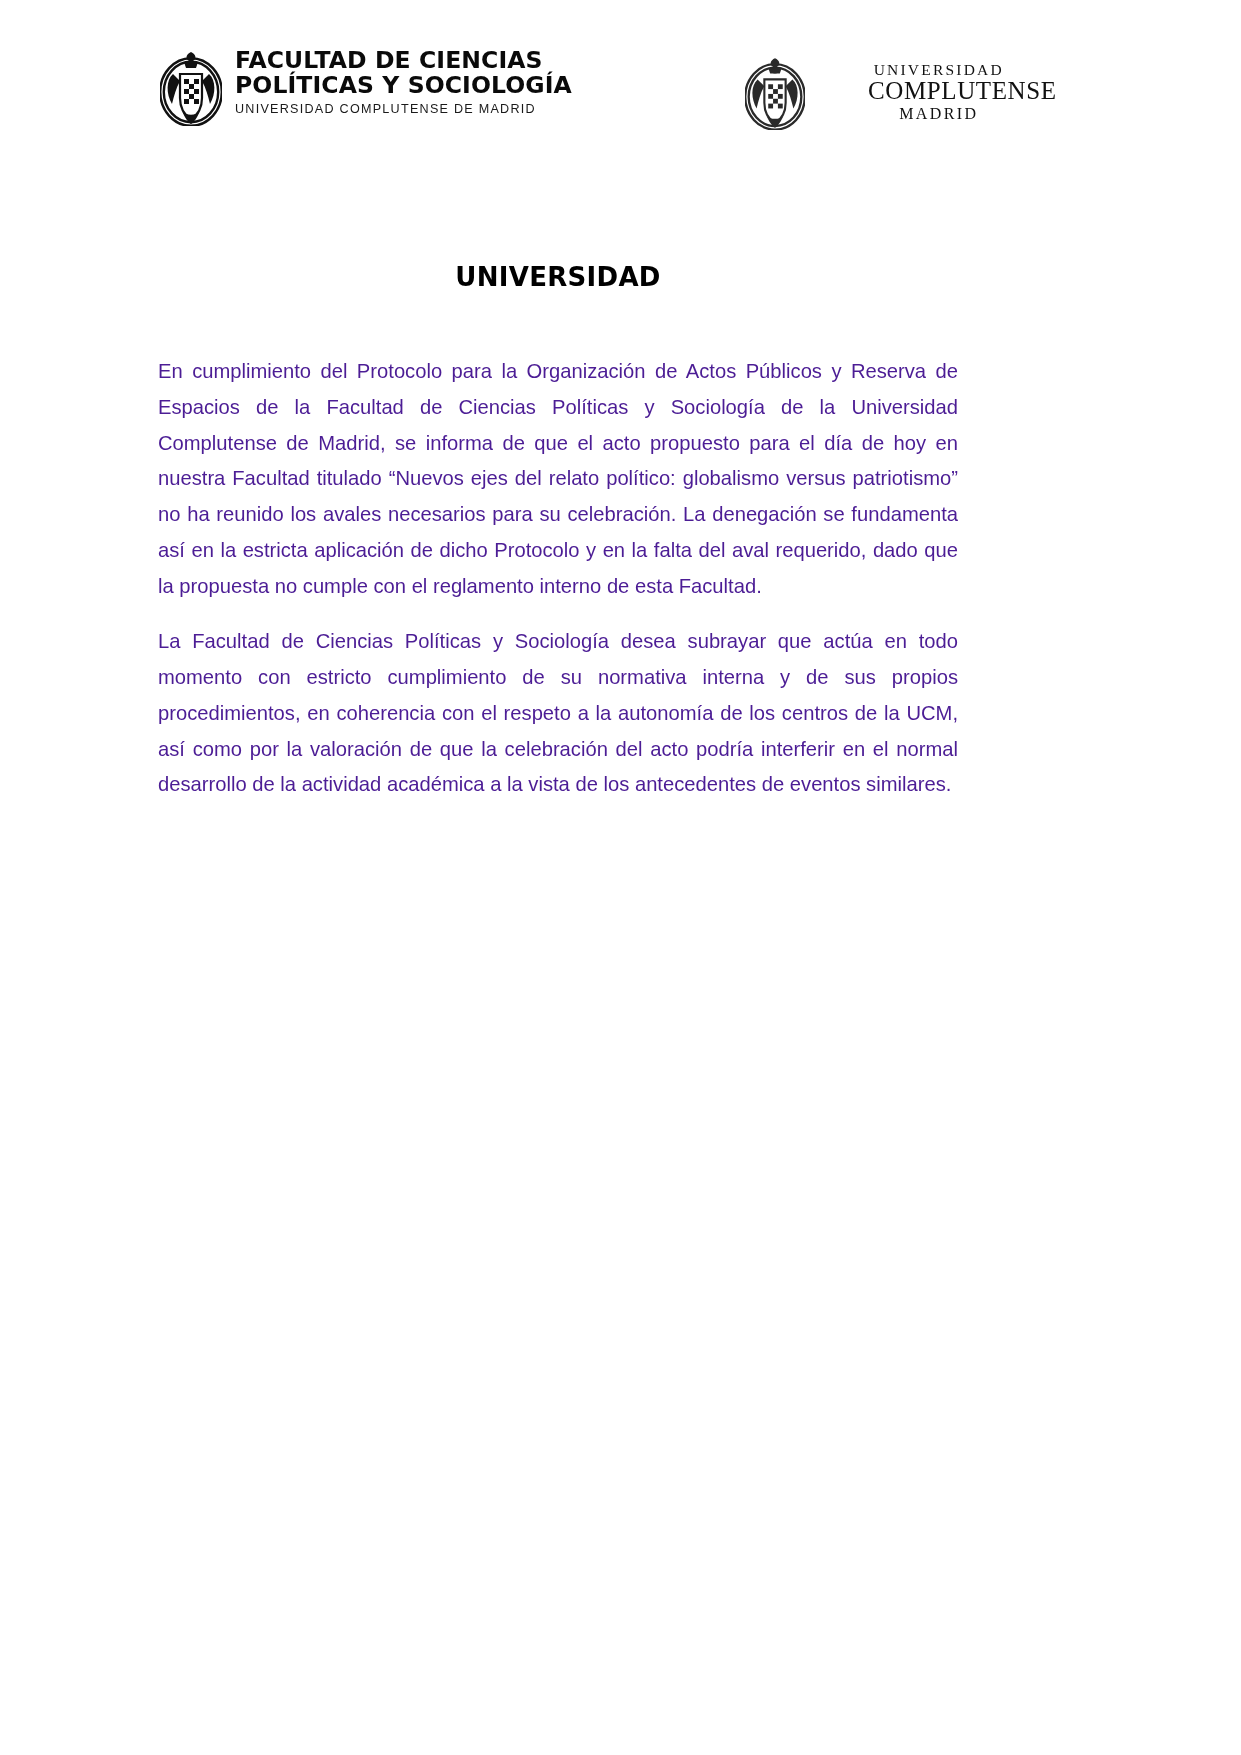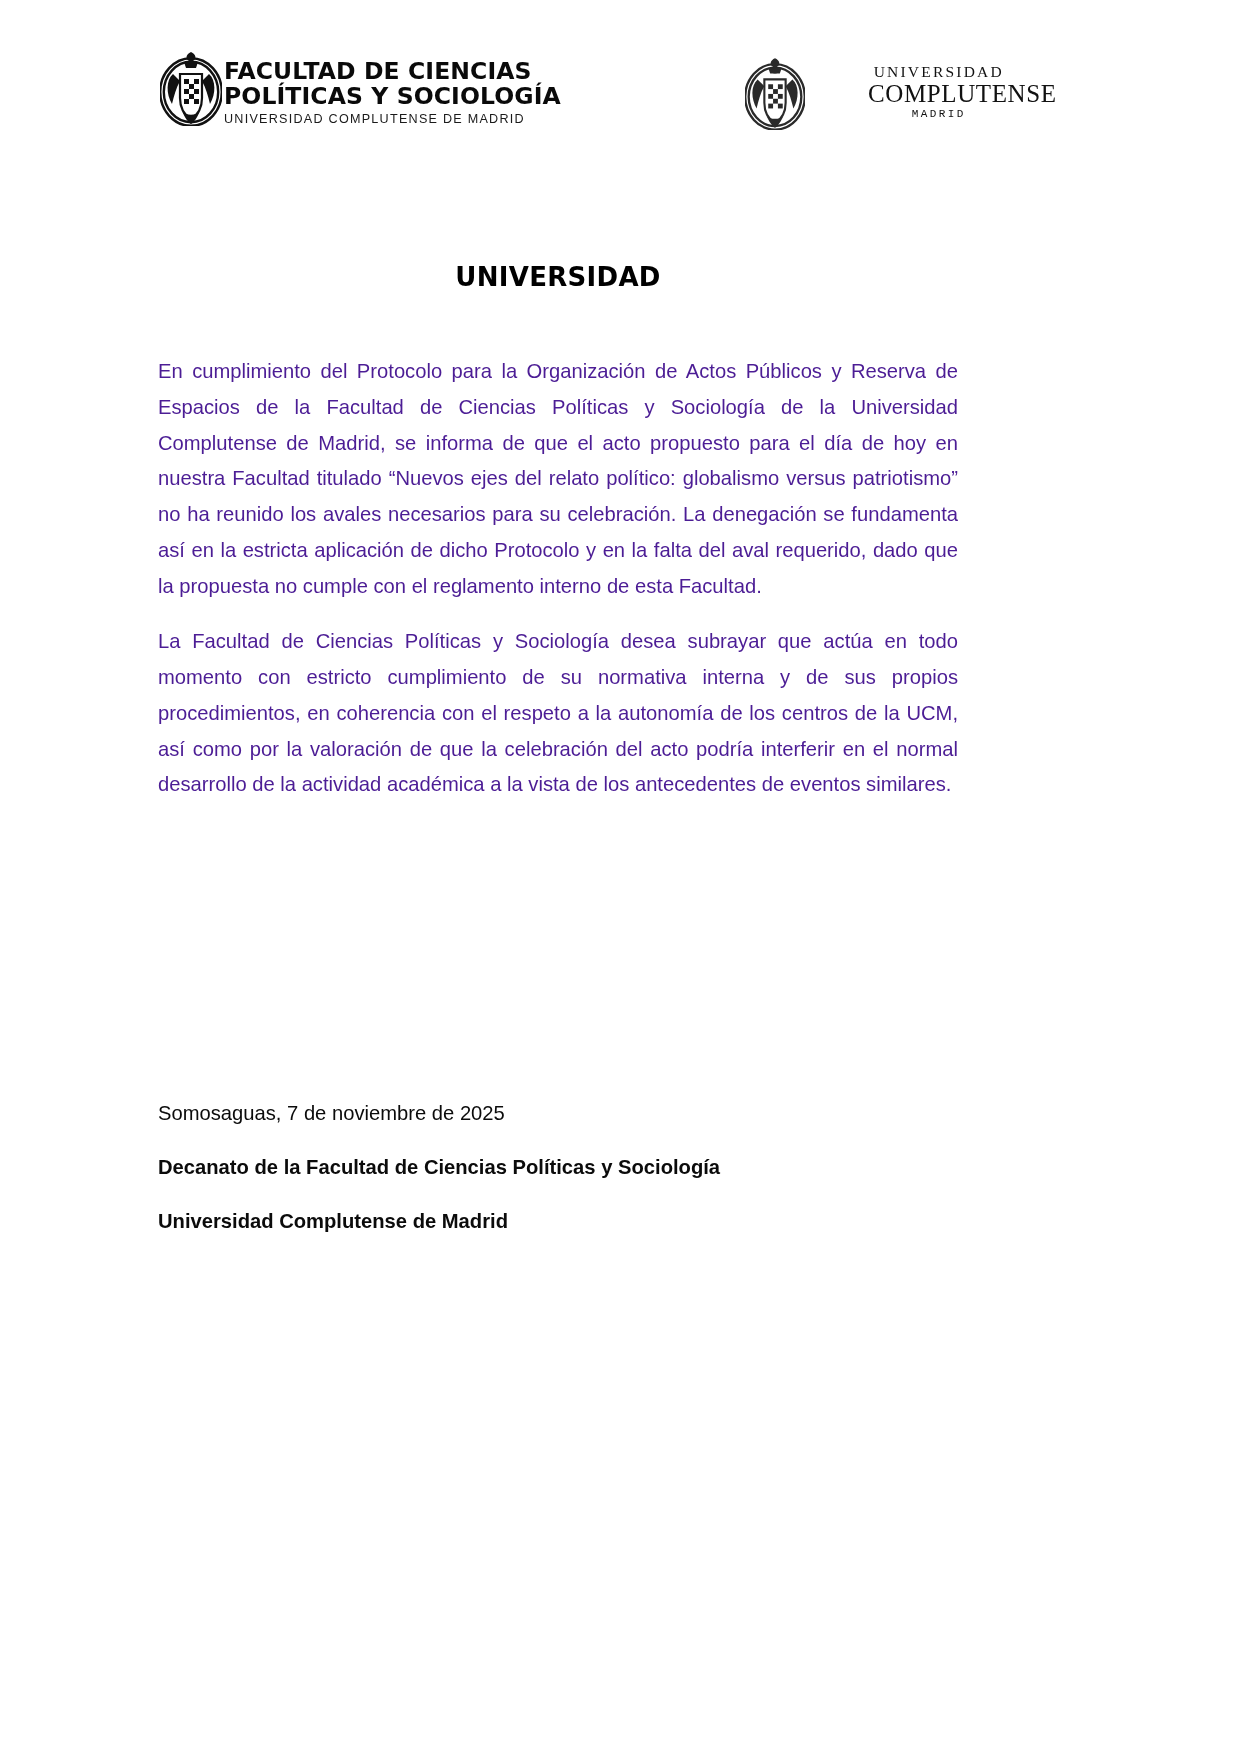--- a/index.html
+++ b/index.html
@@ -27,22 +27,22 @@
     top: 48px;
     width: 1241px;
     height: 95px;
   }
 
   .logo-left {
     position: absolute;
     left: 160px;
     top: 0px;
     display: flex;
-    align-items: flex-end;
-    gap: 2px;
+    align-items: flex-start;
+    gap: 13px;
   }
   .logo-right {
     position: absolute;
     left: 745px;
     top: 6px;
     display: flex;
     align-items: center;
     gap: 16px;
   }
 
@@ -89,24 +89,23 @@
     letter-spacing: 2.2px;
     margin-bottom: 1px;
   }
   .ucm-line2 {
     font-size: 25px;
     letter-spacing: 0.6px;
     line-height: 1.04;
     margin-left: 47px;
   }
   .ucm-line3 {
-    font-size: 11px;
+    font-size: 16px;
     letter-spacing: 2.4px;
     margin-top: 2px;
-    font-family: Liberation Mono, monospace;
   }
 
   
   .content {
     position: absolute;
     left: 158px;
     top: 262px;
     width: 800px;
   }
 
@@ -217,19 +216,14 @@
     </div>
   </div>
 
   <div class="content">
     <h1 class="doc-title">UNIVERSIDAD</h1>
 
     <p class="para">En cumplimiento del Protocolo para la Organización de Actos Públicos y Reserva de Espacios de la Facultad de Ciencias Políticas y Sociología de la Universidad Complutense de Madrid, se informa de que el acto propuesto para el día de hoy en nuestra Facultad titulado “Nuevos ejes del relato político: globalismo versus patriotismo” no ha reunido los avales necesarios para su celebración. La denegación se fundamenta así en la estricta aplicación de dicho Protocolo y en la falta del aval requerido, dado que la propuesta no cumple con el reglamento interno de esta Facultad.</p>
     <p class="para">La Facultad de Ciencias Políticas y Sociología desea subrayar que actúa en todo momento con estricto cumplimiento de su normativa interna y de sus propios procedimientos, en coherencia con el respeto a la autonomía de los centros de la UCM, así como por la valoración de que la celebración del acto podría interferir en el normal desarrollo de la actividad académica a la vista de los antecedentes de eventos similares.</p>
   </div>
 
-  <div class="signature">
-    <p class="sig-line">Somosaguas, 7 de noviembre de 2025</p>
-    <p class="sig-line bold">Decanato de la Facultad de Ciencias Políticas y Sociología</p>
-    <p class="sig-line bold">Universidad Complutense de Madrid</p>
-  </div>
 
 </div>
 
 </body></html>

